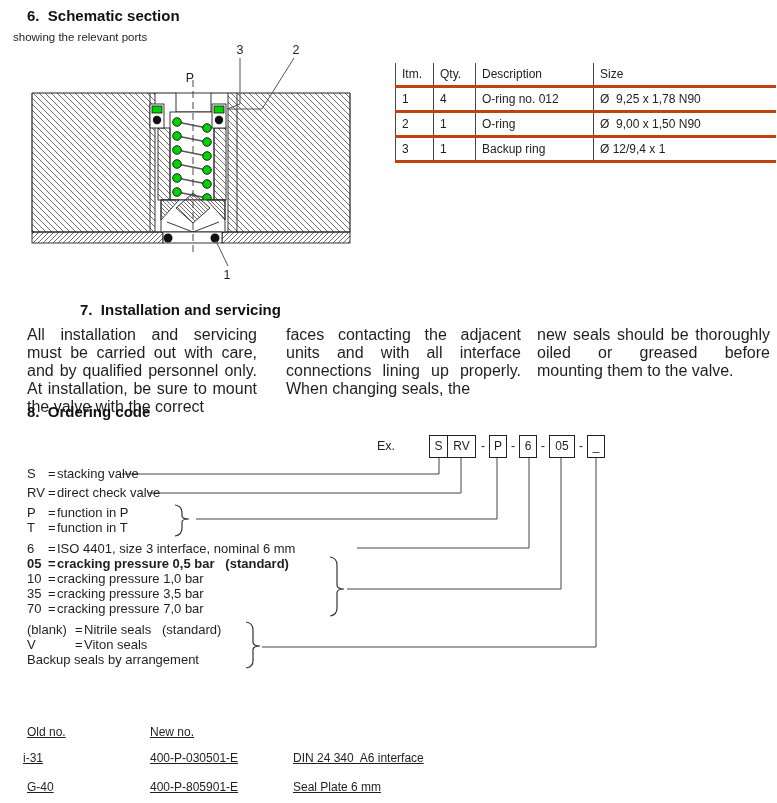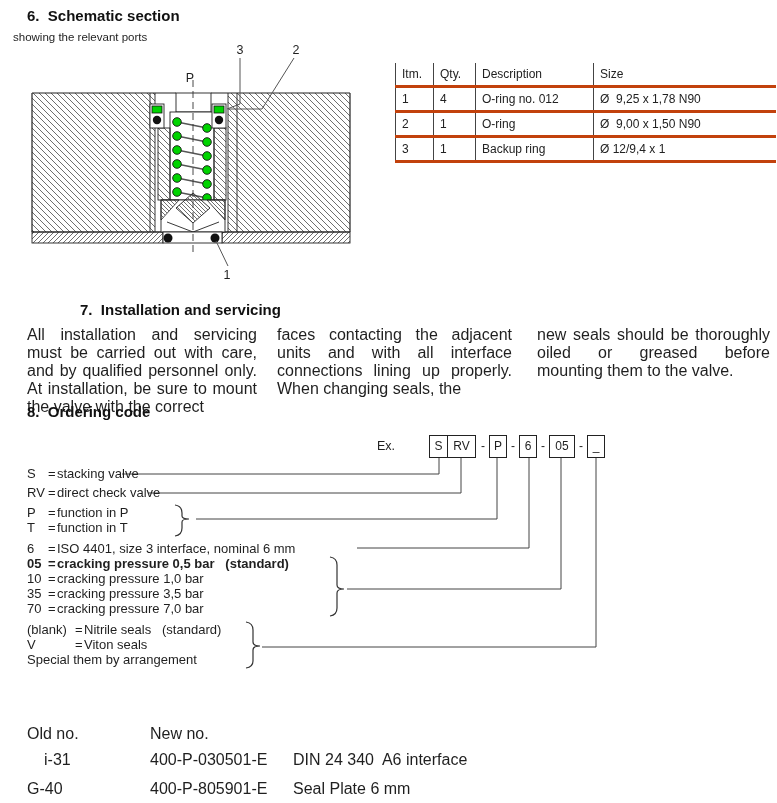--- a/index.html
+++ b/index.html
@@ -17,21 +17,21 @@
   .box{position:absolute;top:435px;height:23px;box-sizing:border-box;border:1px solid #222;
        font-size:12px;line-height:21px;text-align:center;background:#fff;}
   .dash{position:absolute;top:435px;height:23px;line-height:23px;font-size:12px;
         text-align:center;width:12px;}
   .orow{position:absolute;left:27px;font-size:13px;white-space:pre;}
   .oc-code{display:inline-block;width:21px;}
   .oc-code.wide{display:inline-block;width:48px;}
   .oc-eq{display:inline-block;width:9px;}
   .conn{position:absolute;left:0;top:425px;pointer-events:none;}
   .schem{position:absolute;left:30px;top:36px;}
-  .s9{position:absolute;font-size:16px;white-space:pre;}
+  .s9{position:absolute;font-size:12px;white-space:pre;text-decoration:underline;}
   svg text{font-family:"Liberation Sans",sans-serif;fill:#1f1f1f;}
 </style>
 </head>
 <body>
 
 <div class="page">
 
   <div class="h" style="left:27px;top:7px;">6.  Schematic section</div>
   <div class="sub" style="left:13px;top:31px;">showing the relevant ports</div>
 
@@ -144,21 +144,21 @@
       <td>3</td>
       <td>1</td>
       <td>Backup ring</td>
       <td>Ø 12/9,4 x 1</td>
     </tr>
   </tbody>
     </table>
 
   <div class="h" style="left:42px;top:301px;margin-left:38px;">7.  Installation and servicing</div>
   <div class="col7" style="left:27px;top:326px;width:230px;">All installation and servicing must be carried out with care, and by qualified personnel only. At installation, be sure to mount the valve with the correct</div>
-  <div class="col7" style="left:277px;top:326px;width:235px;">faces contacting the adjacent units and with all interface connections lining up properly. When changing seals, the</div>
+  <div class="col7" style="left:286px;top:326px;width:235px;">faces contacting the adjacent units and with all interface connections lining up properly. When changing seals, the</div>
   <div class="col7" style="left:537px;top:326px;width:233px;">new seals should be thoroughly oiled or greased before mounting them to the valve.</div>
 
   <div class="h" style="left:27px;top:403px;">8.  Ordering code</div>
 
   <div class="exlbl" style="left:377px;top:439px;text-align:center;">Ex.</div>
 
   <div class="box" style="left:429px;width:19px;">S</div>
   <div class="box" style="left:447px;width:29px;">RV</div>
   <div class="dash" style="left:477px;">-</div>
   <div class="box" style="left:489px;width:18px;">P</div>
@@ -189,26 +189,26 @@
   <div class="orow" style="top:485px;"><span class="oc-code">RV</span><span class="oc-eq">=</span><span>direct check valve</span></div>
   <div class="orow" style="top:505px;"><span class="oc-code">P</span><span class="oc-eq">=</span><span>function in P</span></div>
   <div class="orow" style="top:520px;"><span class="oc-code">T</span><span class="oc-eq">=</span><span>function in T</span></div>
   <div class="orow" style="top:541px;"><span class="oc-code">6</span><span class="oc-eq">=</span><span>ISO 4401, size 3 interface, nominal 6 mm</span></div>
   <div class="orow" style="top:556px;font-weight:bold;"><span class="oc-code">05</span><span class="oc-eq">=</span><span>cracking pressure 0,5 bar   (standard)</span></div>
   <div class="orow" style="top:571px;"><span class="oc-code">10</span><span class="oc-eq">=</span><span>cracking pressure 1,0 bar</span></div>
   <div class="orow" style="top:586px;"><span class="oc-code">35</span><span class="oc-eq">=</span><span>cracking pressure 3,5 bar</span></div>
   <div class="orow" style="top:601px;"><span class="oc-code">70</span><span class="oc-eq">=</span><span>cracking pressure 7,0 bar</span></div>
   <div class="orow" style="top:622px;"><span class="oc-code wide">(blank)</span><span class="oc-eq">=</span><span>Nitrile seals   (standard)</span></div>
   <div class="orow" style="top:637px;"><span class="oc-code wide">V</span><span class="oc-eq">=</span><span>Viton seals</span></div>
-  <div class="orow" style="top:652px;">Special them by arrangement</div>
+  <div class="orow" style="top:652px;">Backup seals by arrangement</div>
 
   <div class="s9" style="left:27px;top:725px;">Old no.</div>
   <div class="s9" style="left:150px;top:725px;">New no.</div>
 
-  <div class="s9" style="left:44px;top:751px;">i-31</div>
+  <div class="s9" style="left:23px;top:751px;">i-31</div>
   <div class="s9" style="left:150px;top:751px;">400-P-030501-E</div>
   <div class="s9" style="left:293px;top:751px;">DIN 24 340  A6 interface</div>
 
   <div class="s9" style="left:27px;top:780px;">G-40</div>
   <div class="s9" style="left:150px;top:780px;">400-P-805901-E</div>
   <div class="s9" style="left:293px;top:780px;">Seal Plate 6 mm</div>
 
 </div>
 
 </body></html>

